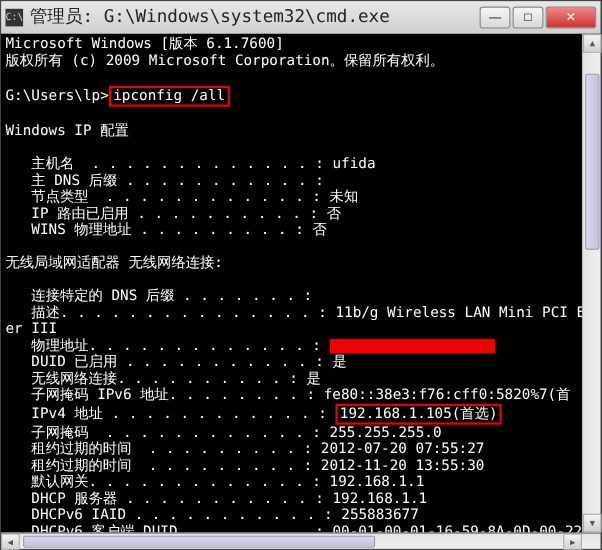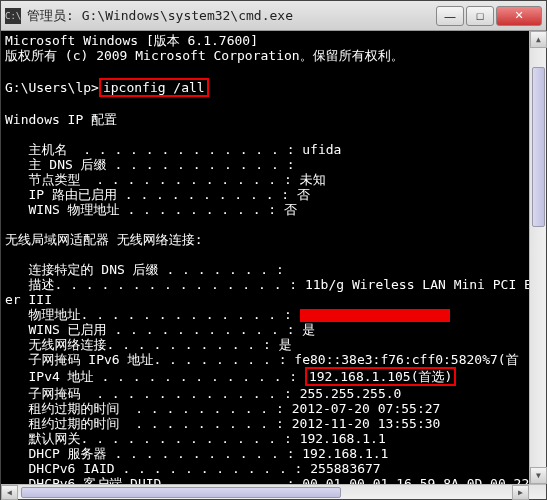--- a/index.html
+++ b/index.html
@@ -1,20 +1,20 @@
 <!DOCTYPE html>
 <html><head>
 <meta charset="utf-8">
 <style>
 * { margin:0; padding:0; box-sizing:border-box; }
 body { background:#fff; font-family:"SimSun","Microsoft YaHei",monospace; }
 .window { width:547px; height:500px; border:1px solid #444; position:relative; background:#000; }
 .titlebar { height:30px; background:linear-gradient(#e8e8e8,#d0d0d0); display:flex; align-items:center; padding:0 4px; border-bottom:1px solid #999; }
 .app-icon { width:16px; height:16px; background:#333; color:#ccc; font-size:9px; text-align:center; line-height:16px; margin-right:6px; font-family:monospace; }
-.title-text { flex:1; font-size:13px; color:#222; overflow:hidden; white-space:nowrap; }
+.title-text { flex:1; font-size:16px; color:#222; overflow:hidden; white-space:nowrap; }
 .win-btns { display:flex; gap:2px; }
 .win-btn { width:28px; height:20px; border:1px solid #888; border-radius:3px; display:flex; align-items:center; justify-content:center; font-size:11px; font-family:Arial,sans-serif; cursor:pointer; }
 .min,.max { background:linear-gradient(#f5f5f5,#d8d8d8); }
 .close { background:linear-gradient(#e88,#c33); color:#fff; width:46px; }
 .term { position:absolute; top:30px; left:0; right:17px; bottom:15px; background:#000; color:#fff; font-family:"NSimSun","SimSun",Consolas,monospace; font-size:13px; line-height:15px; padding:2px 4px; overflow:hidden; white-space:pre; }
 .scroll-v { position:absolute; top:30px; right:0; width:17px; bottom:15px; background:linear-gradient(90deg,#e4e4e4,#f0f0f0); border-left:1px solid #bbb; }
 .scroll-h { position:absolute; left:0; right:0; bottom:0; height:15px; background:linear-gradient(#e4e4e4,#f0f0f0); border-top:1px solid #bbb; }
 .sb-btn { width:17px; height:17px; background:linear-gradient(#f4f4f4,#d0d0d0); border:1px solid #aaa; display:flex; align-items:center; justify-content:center; font-size:8px; color:#555; }
 .sb-btn-h { width:17px; height:15px; background:linear-gradient(#f4f4f4,#d0d0d0); border:1px solid #aaa; display:inline-flex; align-items:center; justify-content:center; font-size:8px; color:#555; float:left; }
 .sb-btn-h.r { float:right; }
@@ -50,21 +50,21 @@
 <span>   节点类型  . . . . . . . . . . . . : </span><span>未知</span>
 <span>   IP 路由已启用 . . . . . . . . . . : </span><span>否</span>
 <span>   WINS 物理地址 . . . . . . . . . : </span><span>否</span>
 
 <span>无线局域网适配器 无线网络连接:</span>
 
 <span>   连接特定的 DNS 后缀 . . . . . . . :</span>
 <span>   描述. . . . . . . . . . . . . . . : </span><span>11b/g Wireless LAN Mini PCI Ex</span>
 <span>er III</span>
 <span>   物理地址. . . . . . . . . . . . . : </span><span class="redfill" style="width:150px;height:13px;vertical-align:middle"></span>
-<span>   WINS 已启用 . . . . . . . . . . . : </span><span>是</span>
+<span>   DUID 已启用 . . . . . . . . . . . : </span><span>是</span>
 <span>   无线网络连接. . . . . . . . . . : </span><span>是</span>
 <span>   子网掩码 IPv6 地址. . . . . . . . : </span><span>fe80::38e3:f76:cff0:5820%7(首</span>
 <span>   IPv4 地址 . . . . . . . . . . . . : </span><span class="redbox"><span>192.168.1.105(首选)</span></span>
 <span>   子网掩码  . . . . . . . . . . . . : </span><span>255.255.255.0</span>
 <span>   租约过期的时间  . . . . . . . . . : </span><span>2012-07-20 07:55:27</span>
 <span>   租约过期的时间  . . . . . . . . . : </span><span>2012-11-20 13:55:30</span>
 <span>   默认网关. . . . . . . . . . . . . : </span><span>192.168.1.1</span>
 <span>   DHCP 服务器 . . . . . . . . . . . : </span><span>192.168.1.1</span>
 <span>   DHCPv6 IAID . . . . . . . . . . . : </span><span>255883677</span>
 <span>   DHCPv6 客户端 DUID  . . . . . . . : </span><span>00-01-00-01-16-59-8A-0D-00-22-</span></div>

